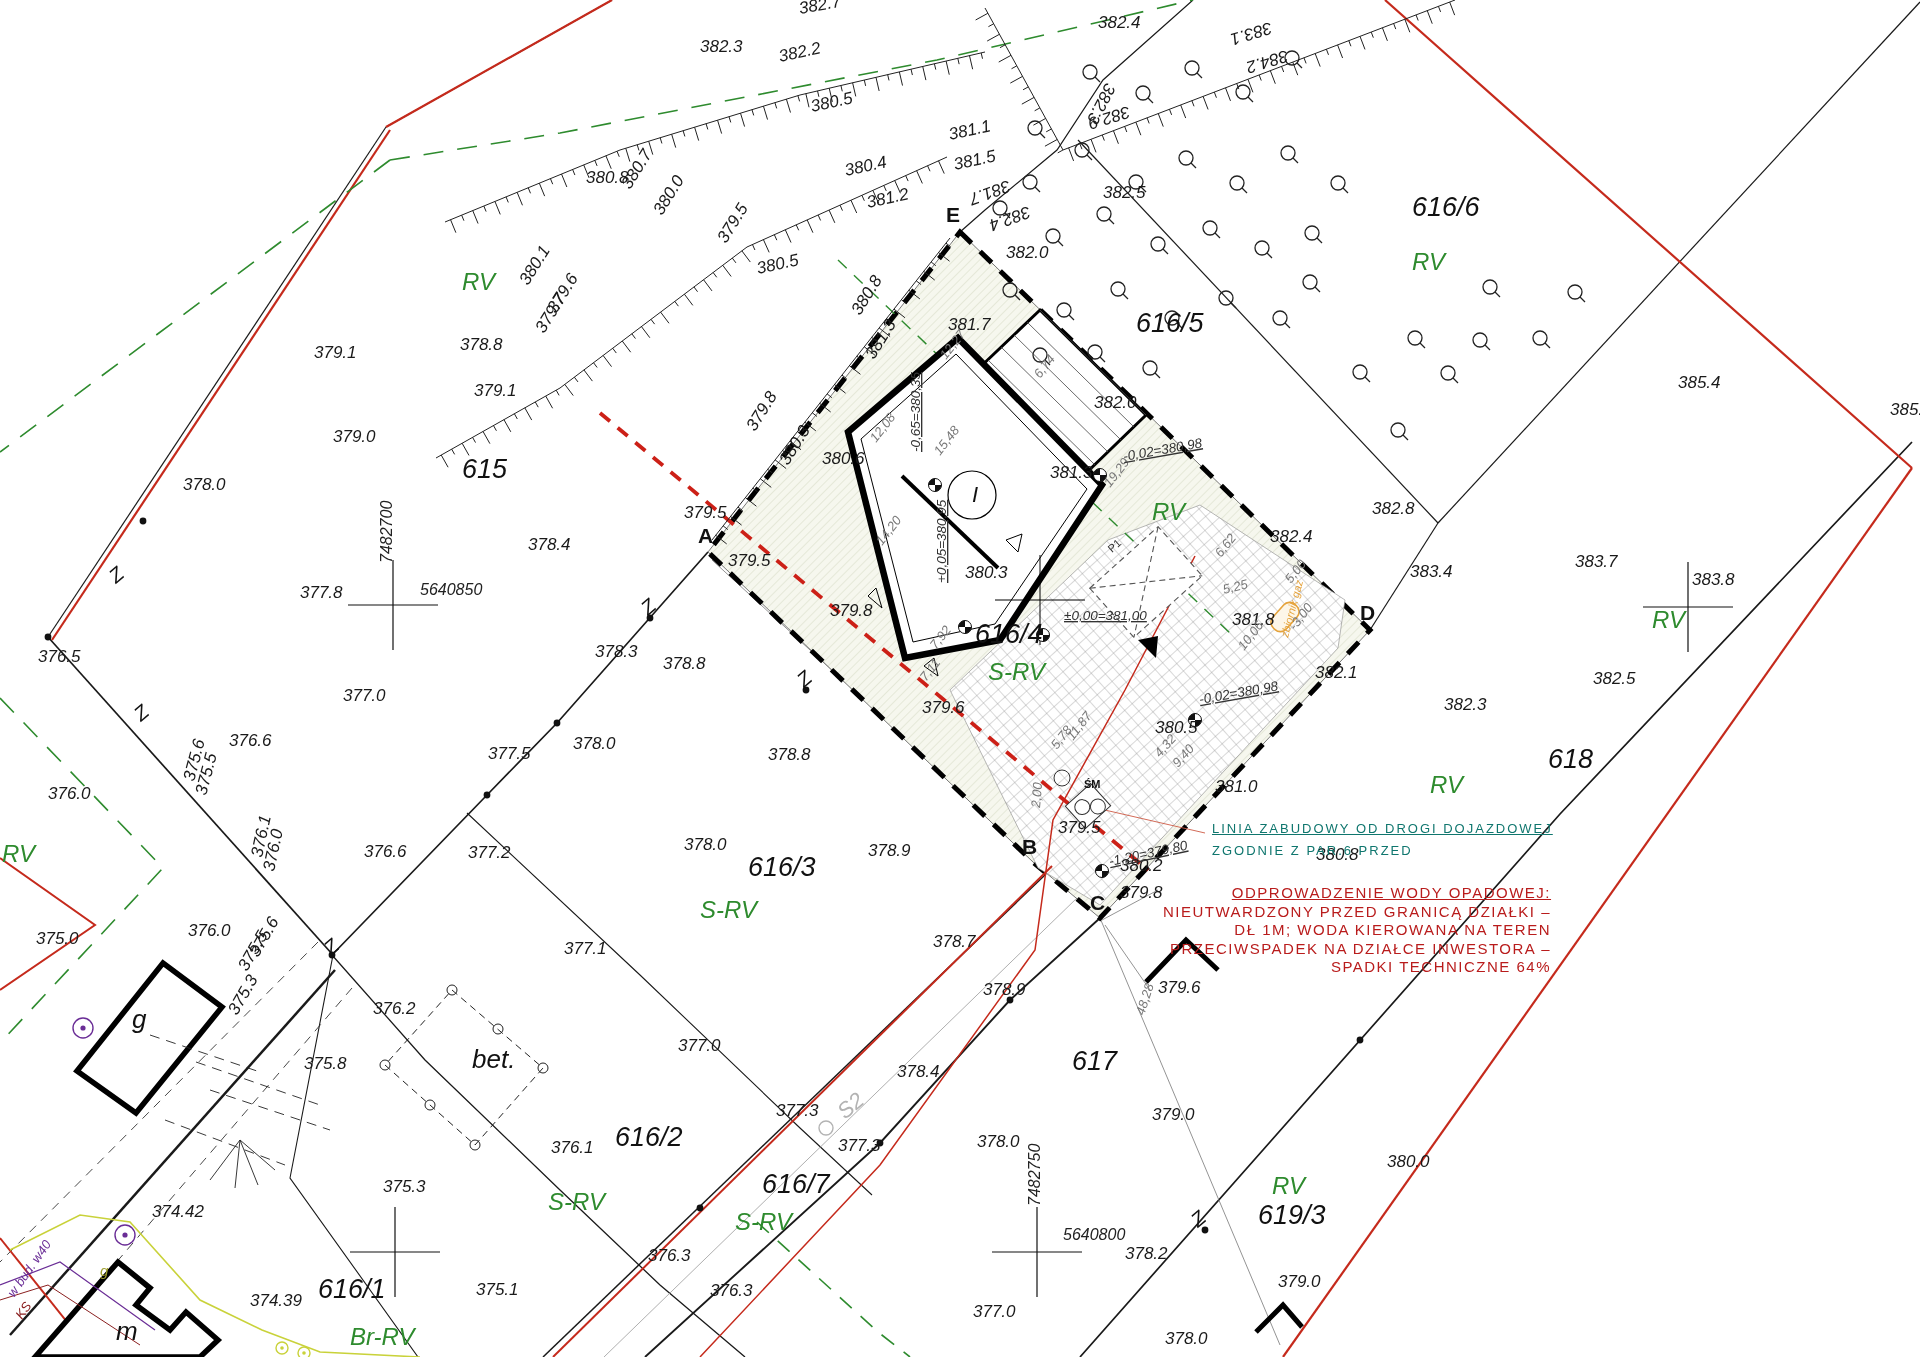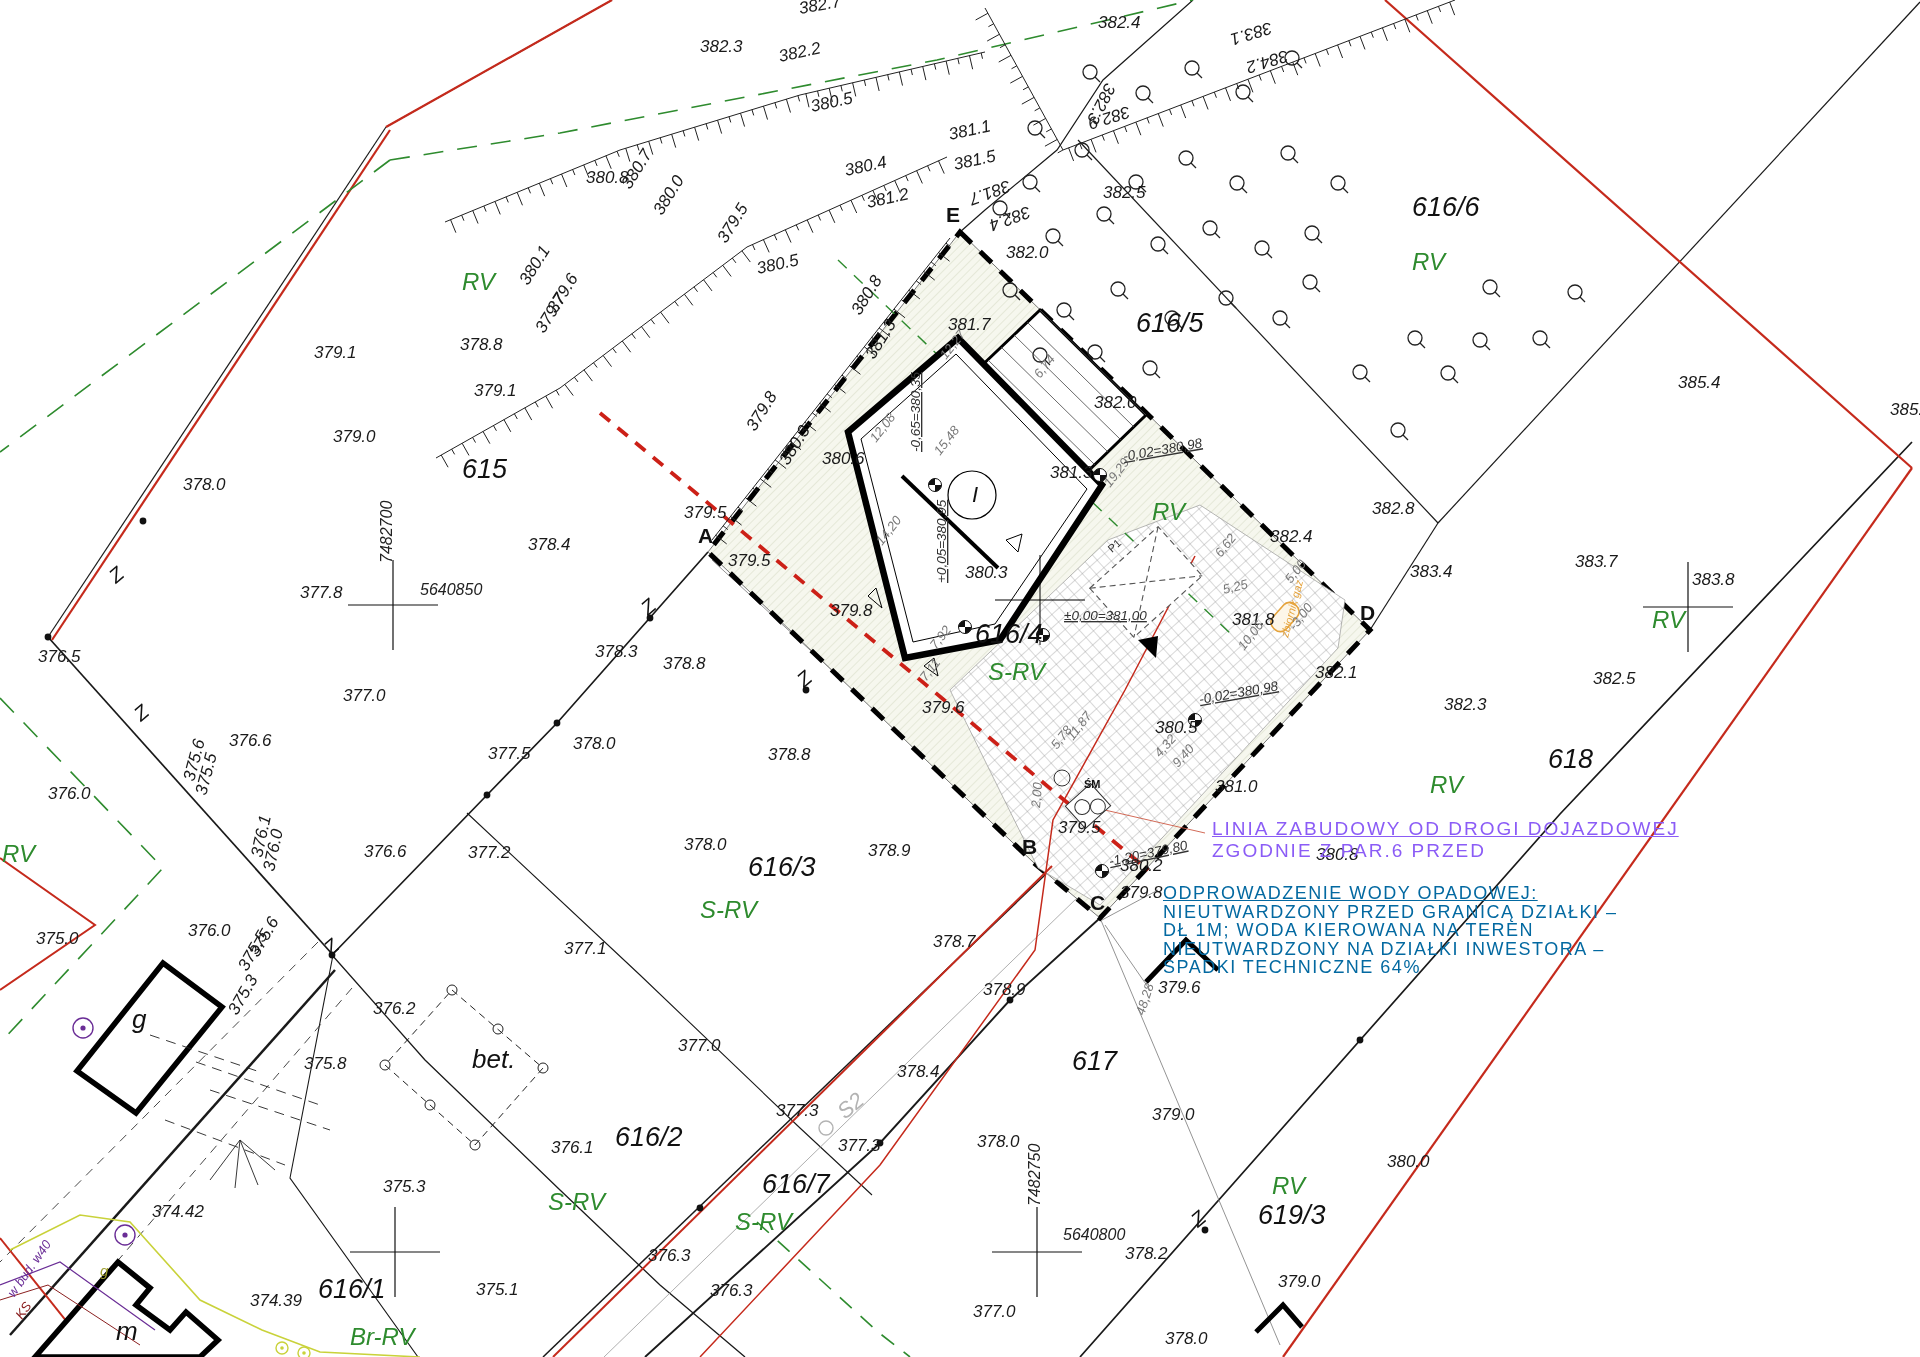--- a/index.html
+++ b/index.html
@@ -18,22 +18,22 @@
   .lbl-bld{font-size:26px;font-style:italic;fill:#111;}
   .lbl-gas{font-size:15px;font-style:italic;fill:#9e9d2c;}
   .lbl-sm{font-size:11px;font-weight:bold;fill:#111;}
   .lbl-tiny{font-size:11px;fill:#333;}
   .lbl-orange{font-size:11px;font-style:italic;fill:#e5a33c;}
   .lbl-purple{font-size:13px;font-style:italic;fill:#6a2d96;}
   .lbl-ks{font-size:13px;font-style:italic;fill:#8b2020;}
   .lbl-s2{font-size:22px;font-style:italic;fill:#b3b3b3;}
   .lbl-circleI{font-size:22px;font-style:italic;fill:#111;}
   .note{position:absolute;white-space:nowrap;}
-  .note-red{color:#8b5cf6;font-size:19px;letter-spacing:2px;line-height:22px;}
-  .note-gray{color:#0369a1;font-size:18px;letter-spacing:1.5px;line-height:18.5px;}
+  .note-red{color:#0f766e;font-size:13px;letter-spacing:2px;line-height:22px;}
+  .note-gray{color:#b91c1c;font-size:15px;letter-spacing:1.5px;line-height:18.5px;text-align:right;}
   .u{text-decoration:underline;}
 </style>
 </head>
 <body>
 
 <div id="stage">
 <svg id="svg-plan" width="1920" height="1357" viewBox="0 0 1920 1357">
   <defs>
     <pattern id="siteHatch" width="6" height="6" patternUnits="userSpaceOnUse" patternTransform="rotate(45)">
       <rect width="6" height="6" fill="#f6f7ee"></rect>
@@ -792,16 +792,16 @@
 
 
 <div class="note note-red" style="left:1212px;top:818px">
   <div class="u">LINIA ZABUDOWY OD DROGI DOJAZDOWEJ</div>
   <div>ZGODNIE Z PAR.6 PRZED</div>
 </div>
 <div class="note note-gray" style="left:1163px;top:884px">
   <div class="u">ODPROWADZENIE WODY OPADOWEJ:</div>
   <div>NIEUTWARDZONY PRZED GRANICĄ DZIAŁKI –</div>
   <div>DŁ 1M; WODA KIEROWANA NA TEREN</div>
-  <div>NIEUTWARDZONY NA DZIAŁKI INWESTORA –</div>
+  <div>PRZECIWSPADEK NA DZIAŁCE INWESTORA –</div>
   <div>SPADKI TECHNICZNE 64%</div>
 </div>
 </div>
 
 </body></html>

